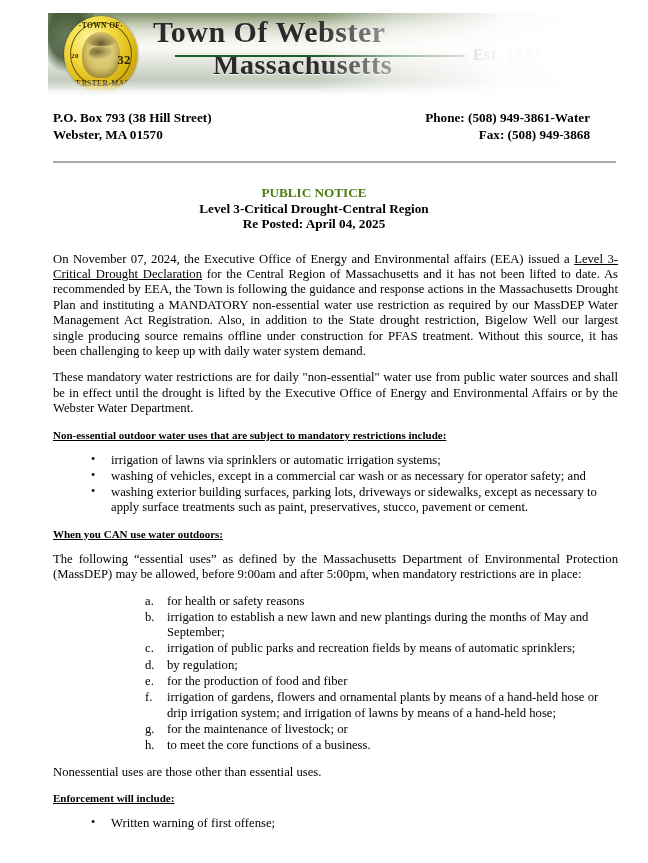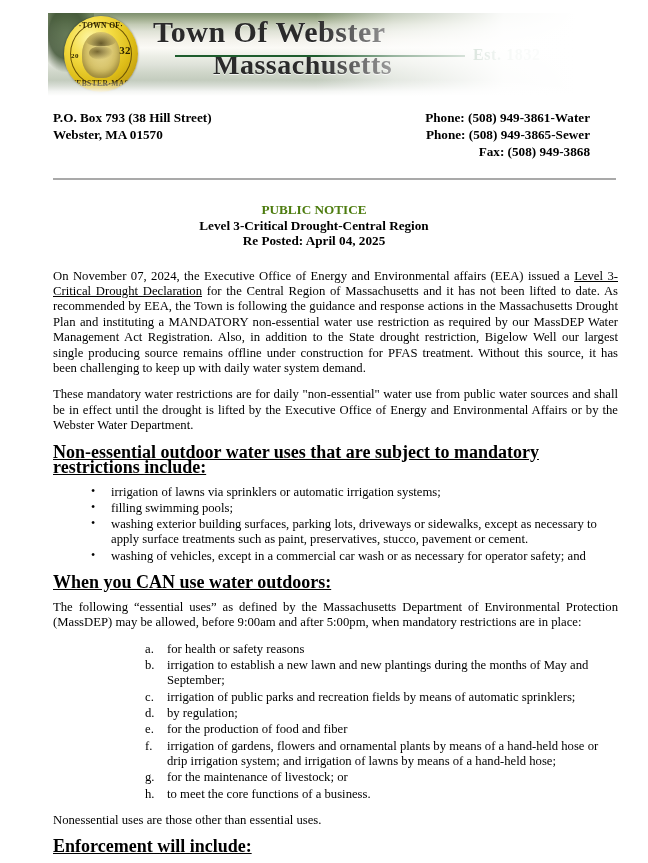--- a/index.html
+++ b/index.html
@@ -127,21 +127,21 @@
     top: 5px; left: 0; right: 0;
     text-align: center;
     font-size: 7.5px;
   }
   .seal-bottom {
     bottom: 4px; left: 0; right: 0;
     text-align: center;
     font-size: 7.5px;
   }
   .seal-yearL { left: 7px; top: 36px; font-size: 7px; }
-  .seal-yearR { right: 7px; top: 28px; font-size: 11px; }
+  .seal-yearR { right: 7px; top: 36px; font-size: 13px; }
 
   
   .wordmark {
     position: absolute;
     left: 105px;
     top: 2px;
     width: 420px;
   }
   .wm-line1 {
     font-family: "Liberation Serif", "DejaVu Serif", serif;
@@ -217,21 +217,21 @@
     padding: 0 30px 0 53px;
     font-size: 12.7px;
     line-height: 15.4px;
     text-align: justify;
   }
   .body-wrap p { margin: 0 0 11px 0; }
   .p-first { margin-top: 20px !important; }
   .u { text-decoration: underline; }
 
   h3.sec-head {
-    font-size: 18px;
+    font-size: 11px;
     font-weight: bold;
     text-decoration: underline;
     margin: 4px 0 10px 0;
     line-height: 15px;
     text-align: left;
   }
 
   ul.bullets {
     margin: 0 0 11px 0;
     padding-left: 38px;
@@ -303,21 +303,20 @@
     <div class="fade-bottom"></div>
   </div>
 
   <div class="contact">
     <div class="left-col">
       <div>P.O. Box 793 (38 Hill Street)</div>
       <div>Webster, MA 01570</div>
     </div>
     <div class="right-col">
       <div>Phone: (508) 949-3861-Water</div>
-      <div>Phone: (508) 949-3865-Sewer</div>
       <div>Fax: (508) 949-3868</div>
     </div>
   </div>
 
   <hr class="divider">
 
   <div class="notice-title">
     <div class="t-red">PUBLIC NOTICE</div>
     <div>Level 3-Critical Drought-Central Region</div>
     <div>Re Posted: April 04, 2025</div>
@@ -326,23 +325,22 @@
   <div class="body-wrap">
 
     <p class="p-first"><span>On November 07, 2024, the Executive Office of Energy and Environmental affairs (EEA) issued a </span><span class="u">Level 3-Critical Drought Declaration</span><span> for the Central Region of Massachusetts and it has not been lifted to date.  As recommended by EEA, the Town is following the guidance and response actions in the Massachusetts Drought Plan and instituting a MANDATORY non-essential water use restriction as required by our MassDEP Water Management Act Registration. Also, in addition to the State drought restriction, Bigelow Well our largest single producing source remains offline under construction for PFAS treatment.  Without this source, it has been challenging to keep up with daily water system demand.</span></p>
 
     <p>These mandatory water restrictions are for daily "non-essential" water use from public water sources and shall be in effect until the drought is lifted by the Executive Office of Energy and Environmental Affairs or by the Webster Water Department.</p>
 
     <h3 class="sec-head">Non-essential outdoor water uses that are subject to mandatory restrictions include:</h3>
 
     <ul class="bullets">
       <li>irrigation of lawns via sprinklers or automatic irrigation systems;</li>
-      <li>filling swimming pools;</li>
+      <li>washing of vehicles, except in a commercial car wash or as necessary for operator safety; and</li>
       <li>washing exterior building surfaces, parking lots, driveways or sidewalks, except as necessary to apply surface treatments such as paint, preservatives, stucco, pavement or cement.</li>
-      <li>washing of vehicles, except in a commercial car wash or as necessary for operator safety; and</li>
     </ul>
 
     <h3 class="sec-head sp-top">When you CAN use water outdoors:</h3>
 
     <p>The following “essential uses” as defined by the Massachusetts Department of Environmental Protection (MassDEP) may be allowed, before 9:00am and after 5:00pm, when mandatory restrictions are in place:</p>
 
     <ol class="alpha">
       <li>for health or safety reasons</li>
       <li>irrigation to establish a new lawn and new plantings during the months of May and September;</li>
       <li>irrigation of public parks and recreation fields by means of automatic sprinklers;</li>

